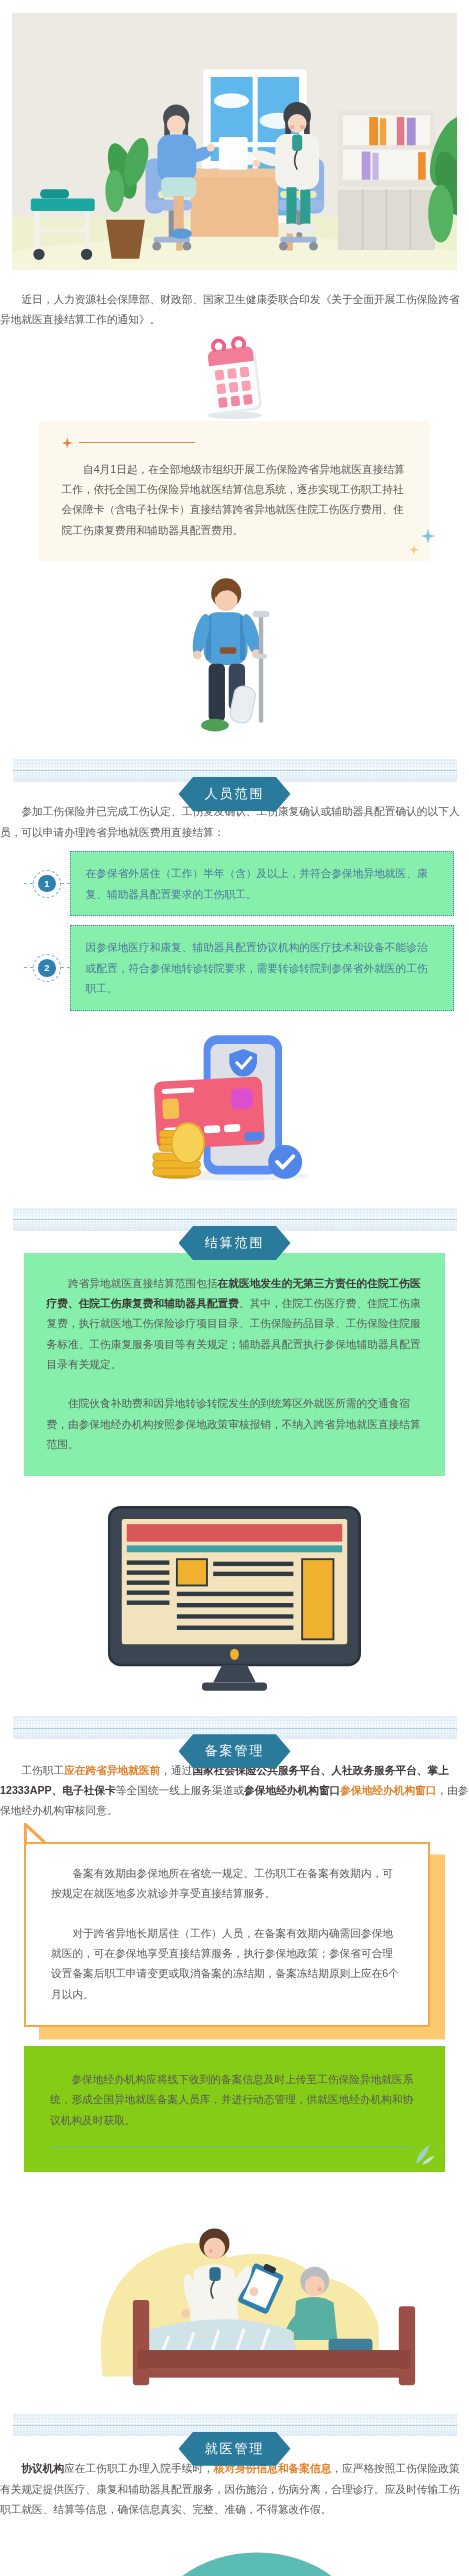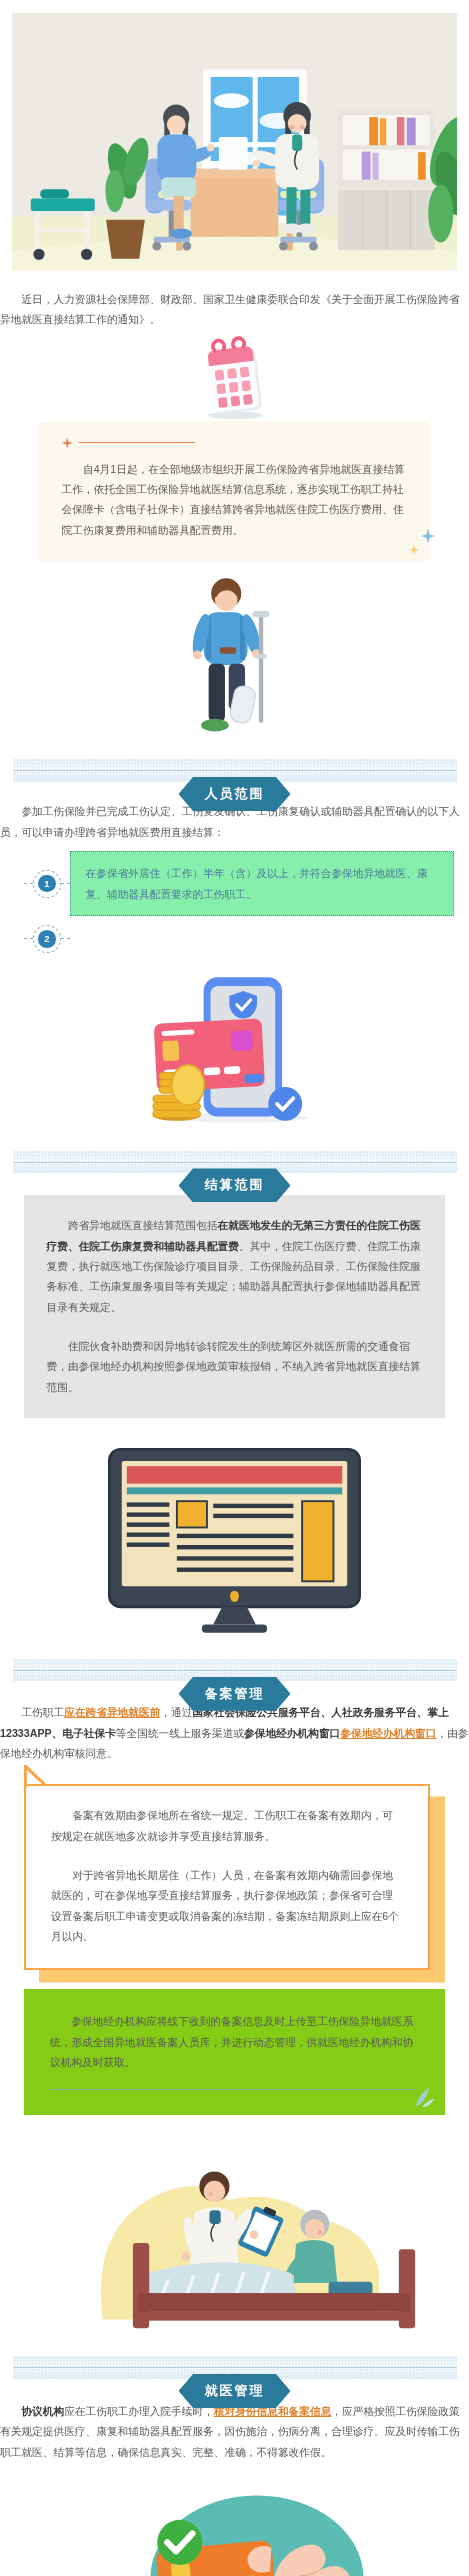--- a/index.html
+++ b/index.html
@@ -3,45 +3,45 @@
 <meta charset="utf-8">
 <style>
   html,body{margin:0;padding:0;background:#ffffff;}
   body{font-family:"Liberation Sans","DejaVu Sans",sans-serif;color:#595757;}
   .page{width:469px;margin:0 auto;background:#fff;overflow:hidden;}
   .illus{display:block;margin:0 auto;}
   p.t{font-size:10.7px;line-height:1.9;text-indent:2em;margin:0;color:#595757;}
   .mx{margin-left:31px;margin-right:31px;}
   .seg-normal{font-weight:normal;}
   .seg-bold{font-weight:bold;color:#3e3a39;}
-  .seg-orange{font-weight:bold;color:#e0832c;text-decoration:underline;}
+  .seg-orange{font-weight:bold;color:#e0832c;}
 
   
   .badge-row{position:relative;margin:19px 12.5px 0;height:34px;display:flex;align-items:center;justify-content:center;}
   .ribbon{position:absolute;left:0;right:0;top:5.6px;height:22.6px;
     background-image:radial-gradient(#d9e9f4 0.6px,rgba(0,0,0,0) 0.8px),linear-gradient(180deg,#e7f1f9 0%,#f8fbfd 45%,#e2eef7 100%);
     background-size:3.1px 3.1px,100% 100%;}
   .ribbon::after{content:"";position:absolute;top:50%;left:0;right:0;border-top:0.6px solid #aecfe4;}
   .hex{position:relative;width:112px;height:34px;background:#2a7a9c;
     clip-path:polygon(13% 0,87% 0,100% 50%,87% 100%,13% 100%,0 50%);
-    color:#fff;font-size:13px;font-weight:bold;letter-spacing:1.9px;
+    color:#fff;font-size:13px;font-weight:normal;letter-spacing:1.9px;
     display:flex;align-items:center;justify-content:center;margin-top:47px;}
 
   
   .notice-box{position:relative;margin:0 39px;background:#fdf8ee;padding:16.3px 21.3px 21.3px 22.6px;}
   .deco-line{display:flex;align-items:center;gap:6.3px;margin-bottom:10px;}
   .star4{width:11.3px;height:11.3px;background:#e8854e;flex:none;
     clip-path:polygon(50% 0,61% 39%,100% 50%,61% 61%,50% 100%,39% 61%,0 50%,39% 39%);}
   .deco-rule{width:116px;border-top:1.3px solid #e8854e;}
   .sparkle{position:absolute;clip-path:polygon(50% 0,61% 39%,100% 50%,61% 61%,50% 100%,39% 61%,0 50%,39% 39%);}
   .sp-blue{width:14px;height:15px;background:#7cc1ee;right:-5px;bottom:17.6px;}
   .sp-gold{width:9.4px;height:10px;background:#f6c96a;right:11.3px;bottom:6.3px;}
 
   
-  .box-olive{margin:16.3px 24px 0;background:#e5e5e5;padding:20px 22.6px 21.3px;}
+  .box-olive{margin:16.3px 24px 0;background:#86efac;padding:20px 22.6px 21.3px;}
   .box-olive p + p{margin-top:19px;}
 
   
   .item-row{display:flex;align-items:center;margin:8.8px 15px 0 24px;}
   .num-col{display:flex;align-items:center;flex:none;}
   .dash-link{width:8.8px;border-top:1.3px dashed #7fb0d4;}
   .num-ring{width:26px;height:26px;border:1.3px dashed #7fb0d4;border-radius:50%;background:#fff;
     display:flex;align-items:center;justify-content:center;flex:none;}
   .num{width:17.6px;height:17.6px;border-radius:50%;background:#2f81b4;color:#fff;font-weight:bold;
     font-size:9.4px;display:flex;align-items:center;justify-content:center;}
@@ -244,20 +244,21 @@
 </div>
 
 <div class="item-row">
   <div class="num-col">
     <span class="dash-link"></span>
     <span class="num-ring">
           <span class="num">2</span>
         </span>
     <span class="dash-link"></span>
   </div>
+  <div class="dashed-box">因参保地医疗和康复、辅助器具配置协议机构的医疗技术和设备不能诊治或配置，符合参保地转诊转院要求，需要转诊转院到参保省外就医的工伤职工。</div>
 </div>
 
 <svg class="illus" width="182" height="154" viewBox="0 0 290 245" style="margin-top:19px;">
   <ellipse cx="150" cy="232" rx="110" ry="8" fill="#eef1f3"></ellipse>
   <rect x="95" y="8" width="125" height="222" rx="22" fill="#5b8ef0"></rect>
   <rect x="106" y="22" width="103" height="194" rx="12" fill="#dde1e7"></rect>
   <path d="M158 30 l22 8 v14 a22 26 0 0 1 -22 22 a22 26 0 0 1 -22 -22 v-14 z" fill="#4f86e8"></path>
   <path d="M148 52 l8 8 14 -16" stroke="#ffffff" stroke-width="5" fill="none" stroke-linecap="round" stroke-linejoin="round"></path>
   <g transform="rotate(-3 105 130)">
     <rect x="18" y="78" width="172" height="108" rx="12" fill="#f2617a"></rect>

